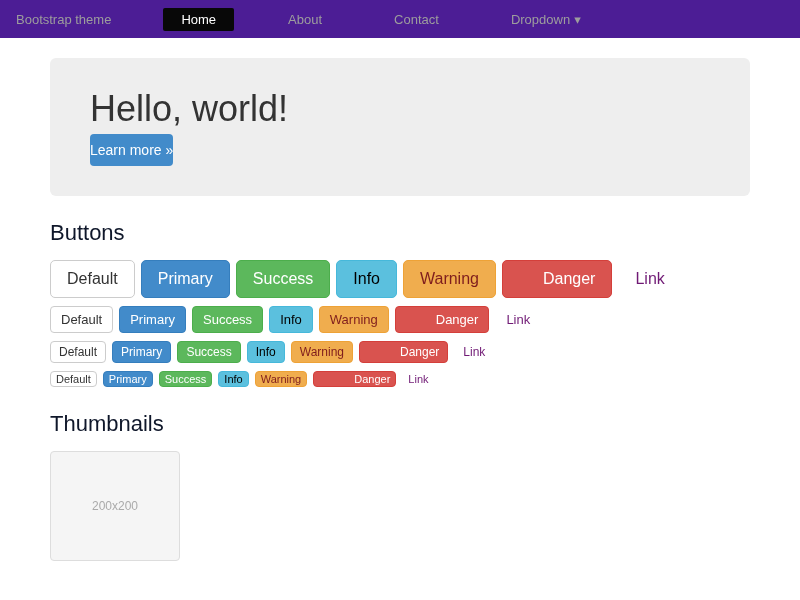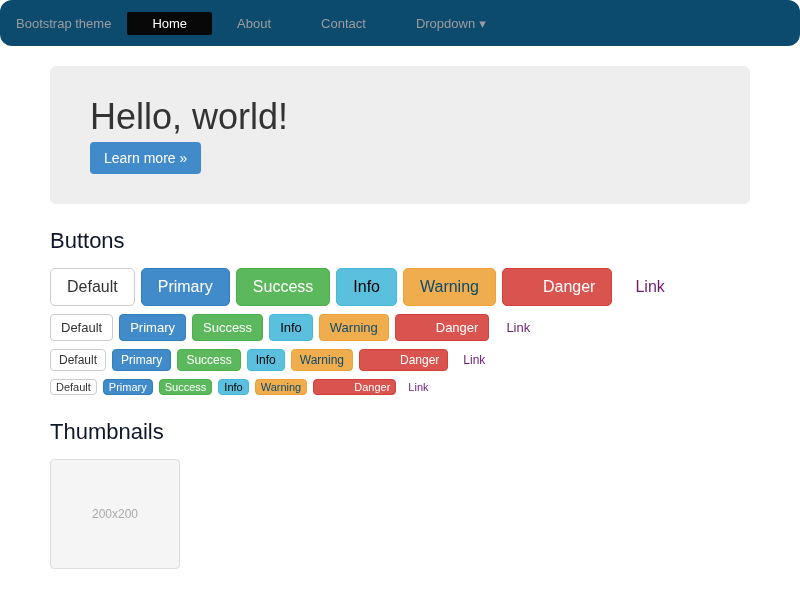--- a/index.html
+++ b/index.html
@@ -1,42 +1,42 @@
 <!DOCTYPE html>
 <html><head>
   <meta charset="utf-8">
   <style>
     * { box-sizing: border-box; margin: 0; padding: 0; }
     body { font-family: "Helvetica Neue", Helvetica, Arial, sans-serif; font-size: 14px; color: #333; background: #fff; }
 
     
     .navbar {
-      background-color: #0c4a6e;
-      height: 46px;
+      background-color: #4c1d95;
+      height: 38px;
       display: flex;
       align-items: center;
       padding: 0 16px;
-      border-radius: 12px;
     }
     .navbar-brand {
       color: #9d9d9d;
       font-size: 13px;
       margin-right: 16px;
       text-decoration: none;
     }
     .nav-items {
       display: flex;
       gap: 0;
     }
     .nav-item {
       color: #9d9d9d;
       font-size: 13px;
-      padding: 4px 25px;
+      padding: 4px 18px;
       cursor: pointer;
       text-decoration: none;
+      margin-left: 36px;
     }
     .nav-item.active {
       background-color: #080808;
       color: #fff;
       border-radius: 2px;
     }
     .nav-dropdown {
       display: flex;
       align-items: flex-end;
       gap: 4px;
@@ -67,21 +67,21 @@
       color: #555;
       line-height: 1.6;
       margin-bottom: 16px;
       max-width: 580px;
     }
     .btn-learn {
       background-color: #428bca;
       color: #fff;
       border: none;
       border-radius: 4px;
-      padding: 8px 14px;
+      padding: 8px 0;
       font-size: 14px;
       cursor: pointer;
       text-decoration: none;
     }
 
     
     .section-title {
       font-size: 22px;
       font-weight: 400;
       margin-bottom: 14px;
@@ -127,21 +127,21 @@
     
     .btn-xs {
       padding: 1px 5px;
       font-size: 11px;
     }
 
     .btn-default { background: #fff; border-color: #ccc; color: #333; }
     .btn-primary { background: #428bca; border-color: #357ebd; color: #fff; }
     .btn-success { background: #5cb85c; border-color: #4cae4c; color: #fff; }
     .btn-info    { background: #5bc0de; border-color: #46b8da; color: #000000; }
-    .btn-warning { background: #f0ad4e; border-color: #eea236; color: #0c4a6e; }
+    .btn-warning { background: #f0ad4e; border-color: #eea236; color: #7f1d1d; }
     .btn-danger  { background: #d9534f; border-color: #d43f3a; color: #fff; padding-left: 40px; }
     .btn-link    { background: transparent; border-color: transparent; color: #701a75; }
 
     
     .thumbnails-section { margin-bottom: 24px; }
     .thumbnail {
       display: inline-block;
       width: 130px;
       height: 110px;
       border: 1px solid #ddd;

